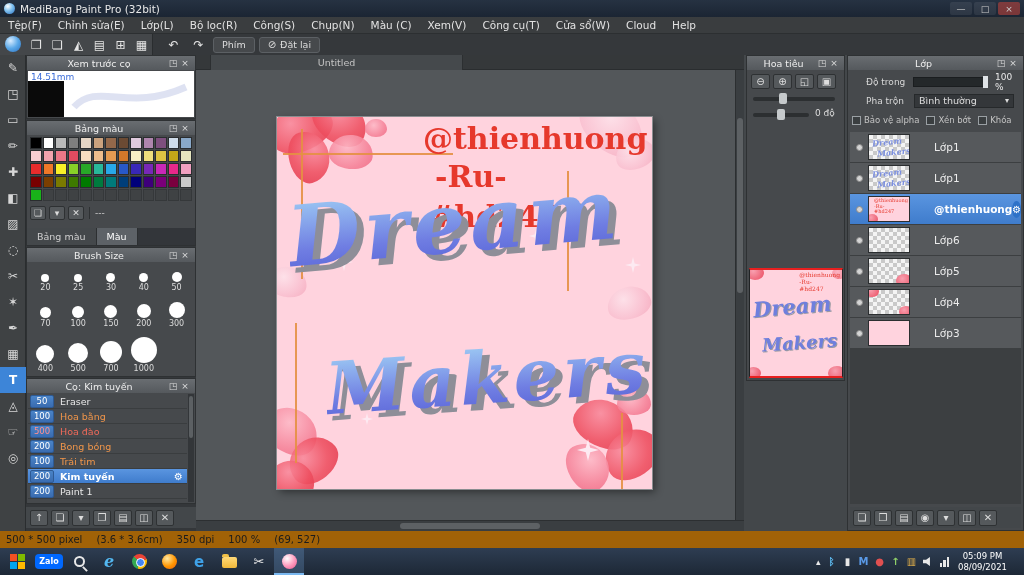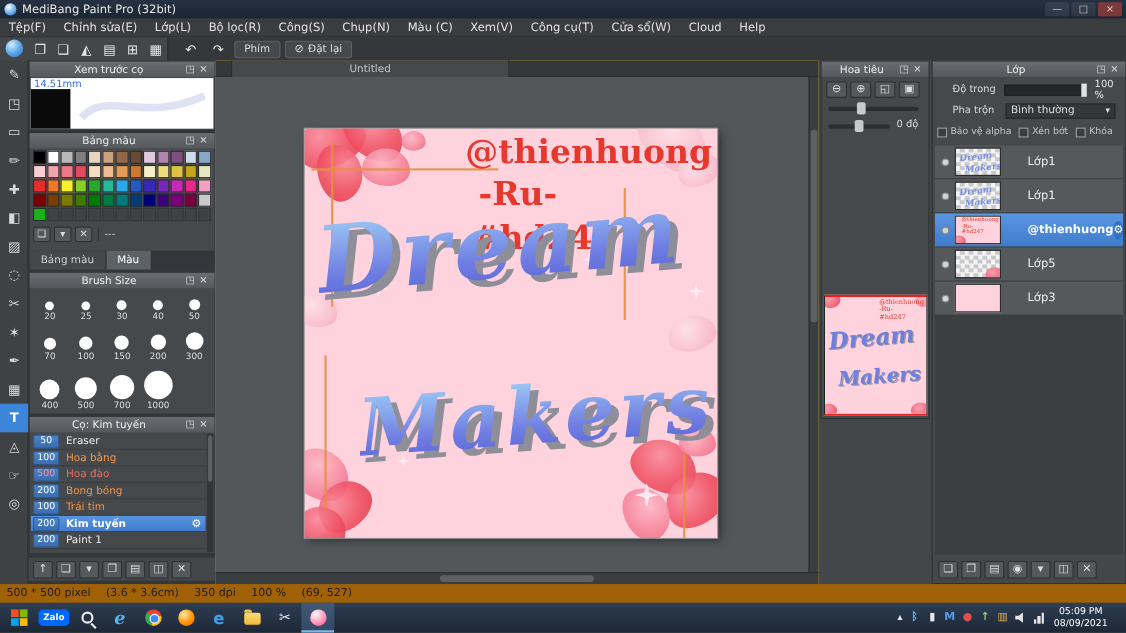--- a/index.html
+++ b/index.html
@@ -67,21 +67,21 @@
   .br-badge{width:24px;height:13px;background:linear-gradient(#4a84c8,#3a6cb0);font-size:8.5px;display:flex;align-items:center;justify-content:center;border:1px solid #2e5a94;border-radius:2px;}
   .br-name{margin-left:6px;font-size:9.5px;}
   .br-row.sel .br-name{font-weight:bold;}
   .br-gear{margin-left:auto;margin-right:4px;color:#fff;font-size:10px;}
   .br-scroll{position:absolute;top:15px;right:1px;width:6px;bottom:1px;background:#333639;}
   .br-scroll i{position:absolute;left:1px;right:1px;top:2px;height:42px;background:#5c6063;border-radius:2px;}
   #leftbottom{position:absolute;left:0;top:452px;width:170px;height:21px;background:#43474a;display:flex;align-items:center;gap:3px;padding:0 4px;}
   .lb-ic{width:18px;height:16px;background:#55595c;border:1px solid #2e3133;border-radius:2px;display:flex;align-items:center;justify-content:center;font-size:10px;color:#ddd;}
 
   
-  .canvasarea{position:absolute;left:196px;top:0;width:548px;height:476px;background:#eab308;}
+  .canvasarea{position:absolute;left:196px;top:0;width:548px;height:476px;background:#e5e5e5;}
   .tabbar{position:absolute;left:0;top:0;right:0;height:15px;background:#35383a;border-bottom:1px solid #2a2d2f;}
   .doc-tab{position:absolute;left:14px;top:0;width:253px;height:15px;background:#45494c;color:#c4c4c4;font-size:9.5px;display:flex;align-items:center;justify-content:center;border-left:1px solid #2c2f31;border-right:1px solid #2c2f31;}
   .viewport{position:absolute;left:0;top:15px;width:548px;height:450px;background:#53575a;overflow:hidden;}
   .vscroll{position:absolute;top:0;right:0;width:9px;bottom:0;background:#3a3e41;border-left:1px solid #2c2f31;}
   .vhandle{position:absolute;top:48px;left:1px;right:1px;height:175px;background:#5d6164;border-radius:3px;}
   .hscroll{position:absolute;left:0;right:0;bottom:0;height:11px;background:#3a3e41;border-top:1px solid #2c2f31;}
   .hhandle{position:absolute;left:204px;width:140px;top:2px;bottom:2px;background:#5d6164;border-radius:3px;}
 
   .art{position:absolute;left:81px;top:47px;width:375px;height:372px;background:#ffd3de;box-shadow:0 0 0 1px #8a8d90,3px 3px 8px rgba(0,0,0,.45);overflow:hidden;}
   .petal{position:absolute;border-radius:50% 50% 50% 50%/60% 60% 42% 42%;opacity:.88;z-index:1;}
@@ -636,24 +636,37 @@
                 <div>-Ru-</div>
                 <div>#hd247</div>
               </div>
               <span class="pdot pa"></span>
             </div>
             <span class="ly-name">@thienhuong</span>
             <span class="ly-gear">⚙</span>
           </div>
           <div class="ly-row">
             <span class="ly-dot"></span>
+            <div class="ly-thumb t-empty"></div>
+            <span class="ly-name">Lớp6</span>
+          </div>
+          <div class="ly-row">
+            <span class="ly-dot"></span>
             <div class="ly-thumb t-petal1">
               <span class="pdot pb"></span>
             </div>
             <span class="ly-name">Lớp5</span>
+          </div>
+          <div class="ly-row">
+            <span class="ly-dot"></span>
+            <div class="ly-thumb t-petal2">
+              <span class="pdot pc"></span>
+              <span class="pdot pd"></span>
+            </div>
+            <span class="ly-name">Lớp4</span>
           </div>
           <div class="ly-row">
             <span class="ly-dot"></span>
             <div class="ly-thumb t-pink"></div>
             <span class="ly-name">Lớp3</span>
           </div>
         </div>
       <div id="lybottom">
           <span class="lb-ic">❏</span>
           <span class="lb-ic">❐</span>

